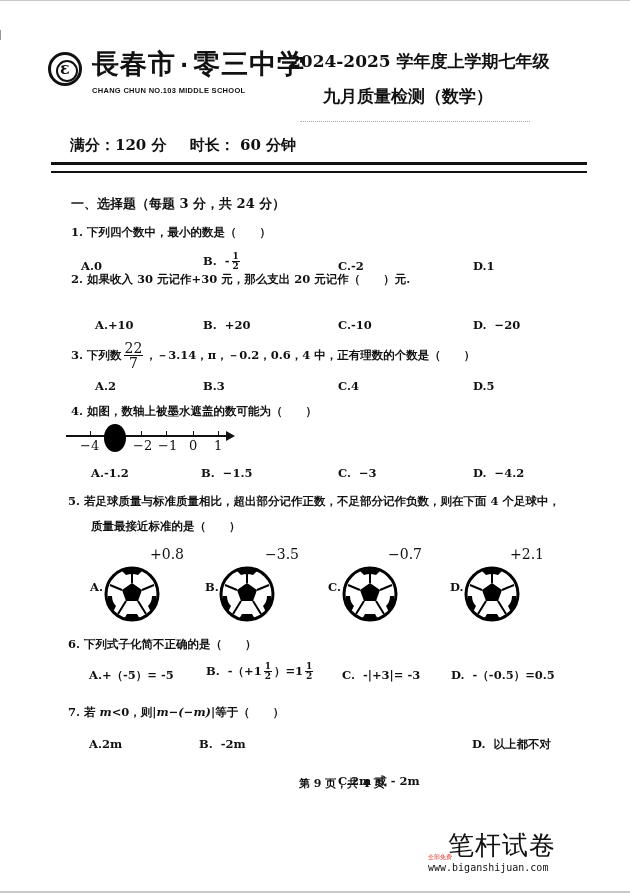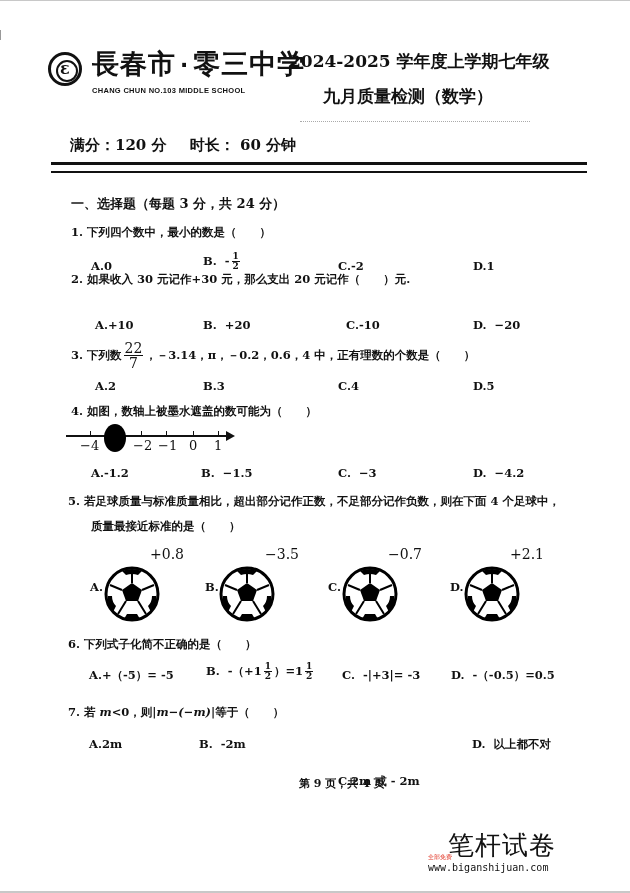--- a/index.html
+++ b/index.html
@@ -74,32 +74,32 @@
 <div class="abs meta">
   <span>满分：120 分</span>
   <span>时长：  60 分钟</span>
 </div>
 <div class="rule1"></div>
 <div class="rule2"></div>
 
 <div class="abs section">一、选择题（每题 3 分，共 24 分）</div>
 
 <div class="abs q" style="left:71px; top:225px;">1. 下列四个数中，最小的数是（　　）</div>
-<div class="abs opt" style="left:91px; top:259px;"><span>A.</span><span>0</span></div>
+<div class="abs opt" style="left:81px; top:259px;"><span>A.</span><span>0</span></div>
 <div class="abs opt" style="left:203px; top:252px;"><span>B.</span>&nbsp;&nbsp;<span>-</span><span class="frac small">
       <span class="num">1</span>
       <span>2</span>
     </span></div>
 <div class="abs opt" style="left:338px; top:259px;"><span>C.</span><span>-2</span></div>
 <div class="abs opt" style="left:473px; top:259px;"><span>D.</span><span>1</span></div>
 
 <div class="abs q" style="left:71px; top:272px;">2. 如果收入 30 元记作+30 元，那么支出 20 元记作（　　）元.</div>
 <div class="abs opt" style="left:95px; top:318px;"><span>A.</span><span>+10</span></div>
 <div class="abs opt" style="left:203px; top:318px;"><span>B.</span>&nbsp;&nbsp;<span>+20</span></div>
-<div class="abs opt" style="left:346px; top:318px;"><span>C.</span><span>-10</span></div>
+<div class="abs opt" style="left:338px; top:318px;"><span>C.</span><span>-10</span></div>
 <div class="abs opt" style="left:473px; top:318px;"><span>D.</span>&nbsp;&nbsp;<span>−20</span></div>
 
 <div class="abs q" style="left:71px; top:341px;">
   <span>3. 下列数</span><span class="frac big">
       <span class="num">22</span>
       <span>7</span>
     </span><span>，－3.14，π，－0.2，0.6，4 中，正有理数的个数是（　　）</span>
 </div>
 <div class="abs opt" style="left:95px; top:379px;"><span>A.</span><span>2</span></div>
 <div class="abs opt" style="left:203px; top:379px;"><span>B.</span><span>3</span></div>

